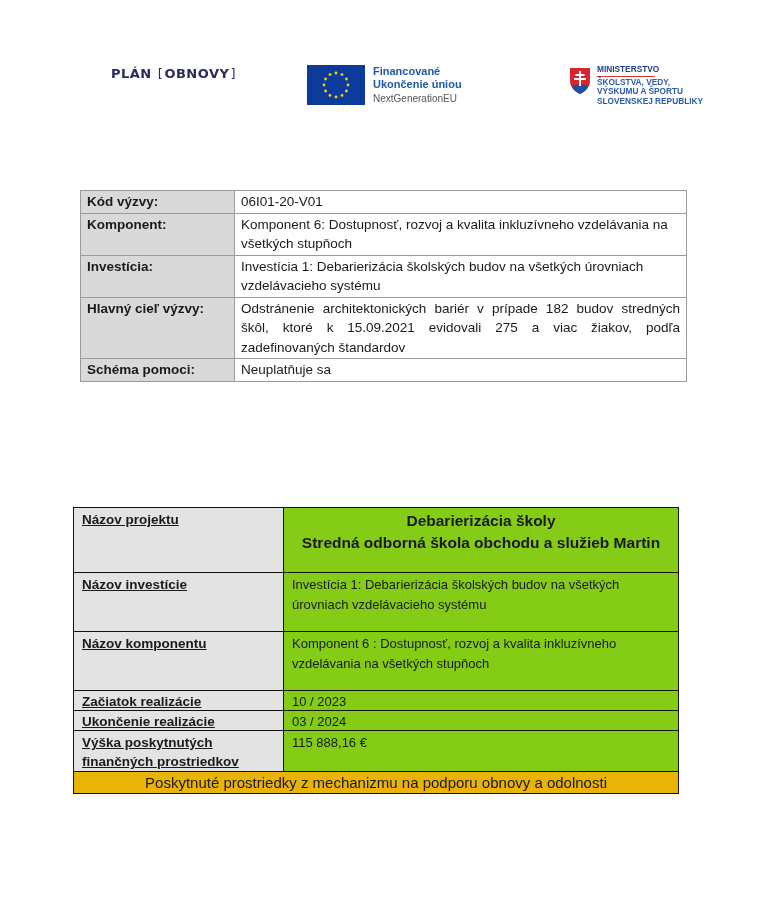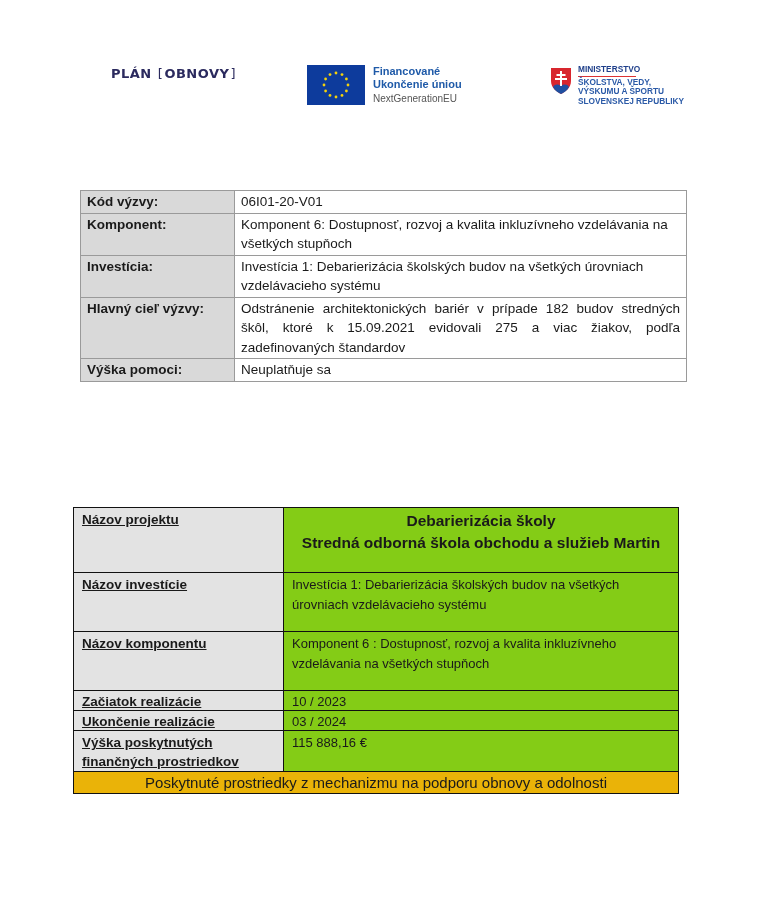--- a/index.html
+++ b/index.html
@@ -10,21 +10,21 @@
     .logo-plan { position: absolute; left: 111px; top: 4px; font-family: "DejaVu Sans", sans-serif; font-weight: bold; font-size: 13px; color: #2b2a5e; letter-spacing: 0.5px; white-space: nowrap; }
     .logo-plan .bracket { color: #2b2a5e; font-weight: normal; margin: 0 1px; }
 
     .logo-eu { position: absolute; left: 307px; top: 3px; width: 180px; height: 42px; }
     .eu-flag { position: absolute; left: 0; top: 0; width: 58px; height: 40px; background: #0d3b9c; }
     .eu-flag svg { position: absolute; left: 0; top: 0; }
     .eu-text { position: absolute; left: 66px; top: 0; font-size: 11px; line-height: 13px; }
     .eu-text .l1, .eu-text .l2 { color: #1f5aa8; font-weight: bold; display: block; }
     .eu-text .l3 { color: #555; font-size: 10px; display: block; margin-top: 1px; }
 
-    .logo-min { position: absolute; left: 550px; top: 3px; width: 150px; height: 46px; }
+    .logo-min { position: absolute; left: 569px; top: 3px; width: 150px; height: 46px; }
     .min-shield { position: absolute; left: 0; top: 2px; }
     .min-text { position: absolute; left: 28px; top: 0; font-size: 8.3px; line-height: 9.6px; color: #2b5aa7; font-weight: bold; white-space: nowrap; }
     .min-text .l1 { color: #1f3f8a; display: block; border-bottom: 1px solid #d33; padding-bottom: 1px; margin-bottom: 1px; width: 58px; }
     .min-text span { display: block; }
 
     
     .t1 { position: absolute; left: 80px; top: 190px; width: 607px; border-collapse: collapse; font-size: 13.5px; }
     .t1 td { border: 1px solid #9a9a9a; padding: 1px 6px 1px 6px; vertical-align: top; line-height: 19.5px; }
     .t1 td.label { background: #d9d9d9; font-weight: bold; width: 141px; color: #1a1a1a; }
     .t1 td.value { background: #fff; }
@@ -109,21 +109,21 @@
   </tr>
   <tr>
     <td class="label">Investícia:</td>
     <td class="value">Investícia 1:  Debarierizácia školských budov na všetkých úrovniach vzdelávacieho systému</td>
   </tr>
   <tr>
     <td class="label">Hlavný cieľ výzvy:</td>
     <td class="value justify">Odstránenie architektonických bariér v prípade 182 budov stredných škôl, ktoré k 15.09.2021 evidovali 275 a viac žiakov, podľa zadefinovaných štandardov</td>
   </tr>
   <tr>
-    <td class="label">Výška pomoci:</td>
+    <td class="label">Schéma pomoci:</td>
     <td class="value">Neuplatňuje sa</td>
   </tr>
 </tbody>
   </table>
 
 <table class="t2">
   <tbody>
       <tr class="r-title">
     <td class="label">Názov projektu</td>
     <td class="value title">

